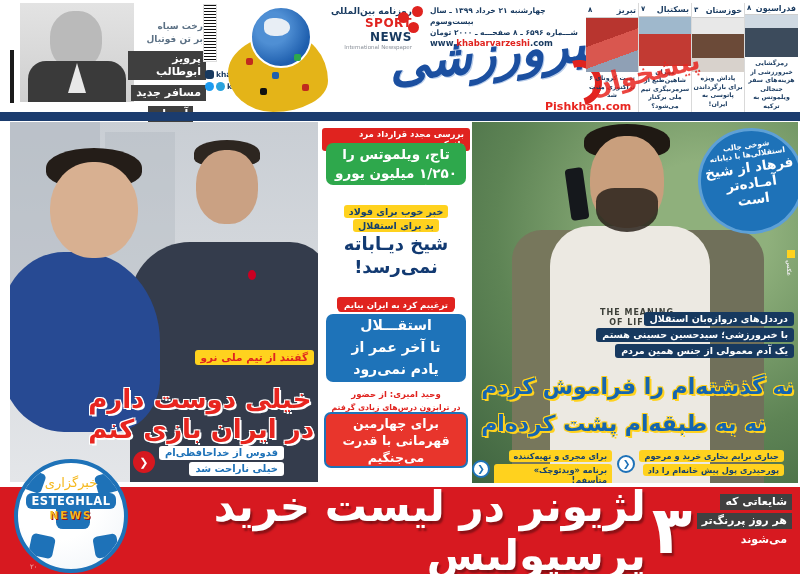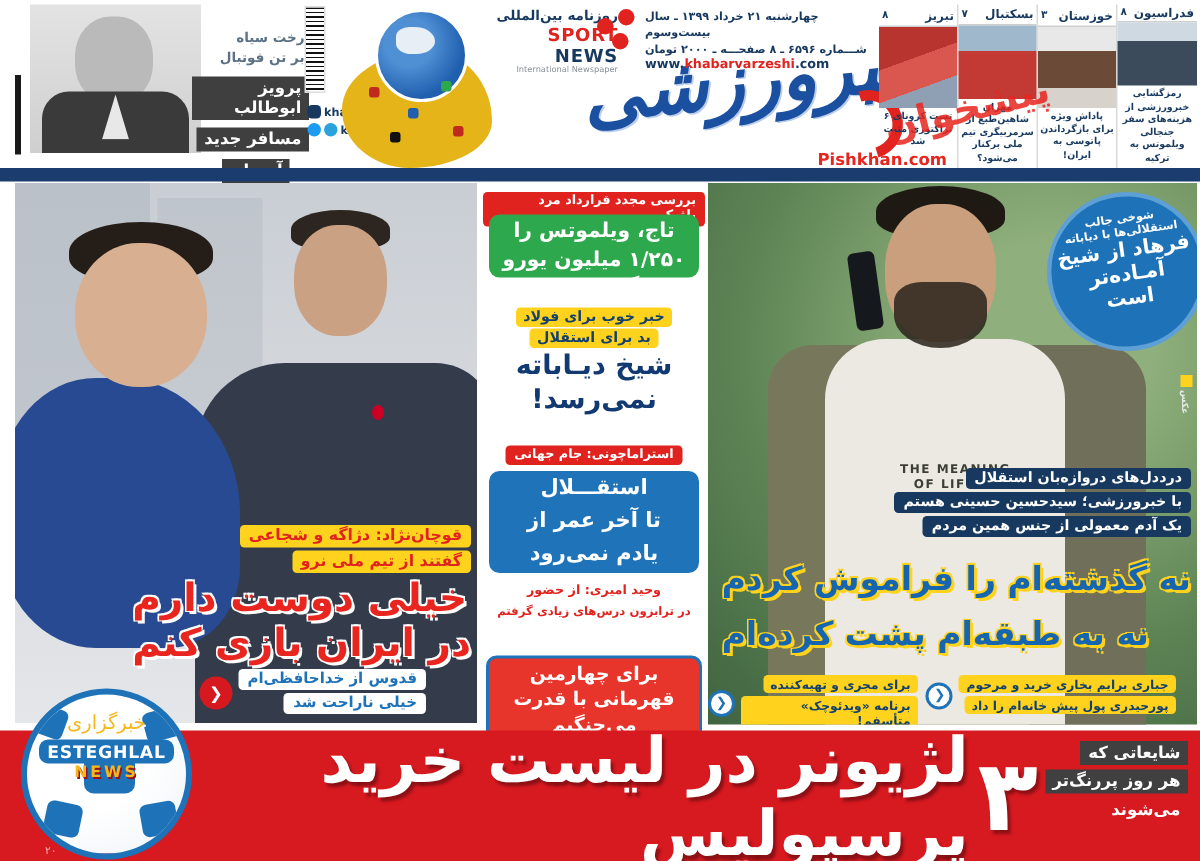--- a/index.html
+++ b/index.html
@@ -85,21 +85,21 @@
   .arrow-circle { width:22px; height:22px; border-radius:50%; background:#d6181f; color:#fff; font-size:11px; font-weight:bold; display:flex; align-items:center; justify-content:center; flex:0 0 auto; }
   .arrow-circle.lite { width:18px; height:18px; background:#fff; color:#1e72b8; border:2px solid #1e72b8; font-size:9px; }
   .note-group { display:flex; direction:rtl; align-items:center; gap:4px; }
 
   
   .midcol { position:absolute; left:322px; top:122px; width:148px; height:360px; direction:rtl; }
   .mid-kicker { position:absolute; left:0; right:0; display:flex; justify-content:center; }
   .greenbox { position:absolute; left:4px; right:4px; top:21px; height:42px; background:#2ea84c; border-radius:7px; color:#fff; font-weight:900; font-size:13.5px; text-align:center; line-height:19px; padding-top:2px; }
   .hl-navy { position:absolute; left:0; right:0; top:110px; text-align:center; color:#123a72; font-weight:900; font-size:18px; line-height:23px; }
   .bluebox { position:absolute; left:4px; right:4px; top:192px; height:68px; background:#1e73b9; border-radius:7px; color:#fff; font-weight:900; font-size:14px; text-align:center; line-height:22px; }
-  .redbox { position:absolute; left:2px; right:2px; top:315px; height:72px; background:#e8352c; border:2px solid #1e73b9; border-radius:7px; color:#fff; font-weight:900; font-size:12.5px; text-align:center; line-height:17px; padding-top:1px; }
+  .redbox { position:absolute; left:2px; right:2px; top:290px; height:56px; background:#e8352c; border:2px solid #1e73b9; border-radius:7px; color:#fff; font-weight:900; font-size:12.5px; text-align:center; line-height:17px; padding-top:1px; }
 
   
   .main-photo-right { position:absolute; left:472px; top:122px; width:326px; height:361px; background:radial-gradient(circle at 70% 30%,#8fb07c 0 20%,#5e8455 60%,#3f6440); overflow:hidden; }
   .gk-head { position:absolute; left:118px; top:14px; width:74px; height:92px; background:#c99f7d; border-radius:46%; }
   .gk-hair { position:absolute; left:112px; top:2px; width:86px; height:34px; background:#1f1913; border-radius:50% 50% 35% 35%; }
   .gk-beard { position:absolute; left:124px; top:66px; width:62px; height:44px; background:#2a221b; border-radius:30% 30% 50% 50%; opacity:.85; }
   .gk-shirt { position:absolute; left:78px; top:104px; width:160px; height:260px; background:#ece9e2; border-radius:40px 40px 0 0; }
   .gk-jacket-l { position:absolute; left:40px; top:108px; width:70px; height:256px; background:#77775c; border-radius:30px 0 0 0; }
   .gk-jacket-r { position:absolute; left:214px; top:108px; width:78px; height:256px; background:#70705ا; background:#70705a; border-radius:0 30px 0 0; }
   .gk-phone { position:absolute; left:96px; top:46px; width:18px; height:52px; background:#15181c; border-radius:4px; transform:rotate(-8deg); }
@@ -247,21 +247,20 @@
     <div class="zie-sign">ZIE</div>
     <div class="dad-body"></div>
     <div class="dad-hair"></div>
     <div class="dad-head"></div>
     <div class="polo-dot"></div>
     <div class="kid-jacket"></div>
     <div class="kid-hair"></div>
     <div class="kid-head"></div>
 
     <div class="ov" style="right:4px;top:228px;">
-      <div class="pill yellow">قوچان‌نژاد: دژاگه و شجاعی</div>
       <div class="pill yellow">گفتند از تیم ملی نرو</div>
     </div>
     <div class="ov" style="right:4px;top:262px;">
       <div class="hl-red">خیلی دوست دارم</div>
       <div class="hl-red">در ایران بازی کنم</div>
     </div>
     <div class="ov note-group" style="right:34px;top:324px;">
       <div>
         <div class="pill white-blue">قدوس از خداحافظی‌ام</div>
         <div class="pill white-blue">خیلی ناراحت شد</div>
@@ -284,20 +283,23 @@
     </div>
     <div class="mid-kicker" style="top:97px;">
       <div class="pill gold-blue" style="margin:0;font-size:9.5px;">بد برای استقلال</div>
     </div>
     <div class="hl-navy">
       <div>شیخ دیـاباته</div>
       <div>نمی‌رسد!</div>
     </div>
     <div class="mid-kicker" style="top:163px;">
       <div class="pill red" style="margin:12px;">استراماچونی: جام جهانی</div>
+    </div>
+    <div class="mid-kicker" style="top:177px;">
+      <div class="pill red" style="margin:0;">ترغیبم کرد به ایران بیایم</div>
     </div>
     <div class="bluebox">
       <div>استقـــلال</div>
       <div>تا آخر عمر از</div>
       <div>یادم نمی‌رود</div>
     </div>
     <div class="mid-kicker" style="top:266px;">
       <div class="pill white-red" style="margin:0;">وحید امیری: از حضور</div>
     </div>
     <div class="mid-kicker" style="top:280px;">

